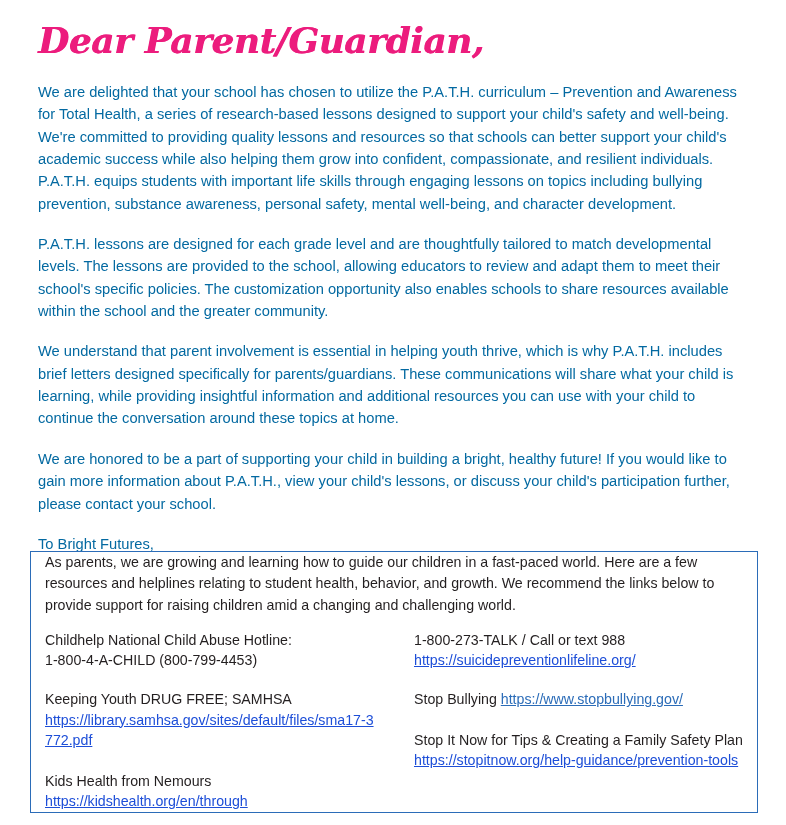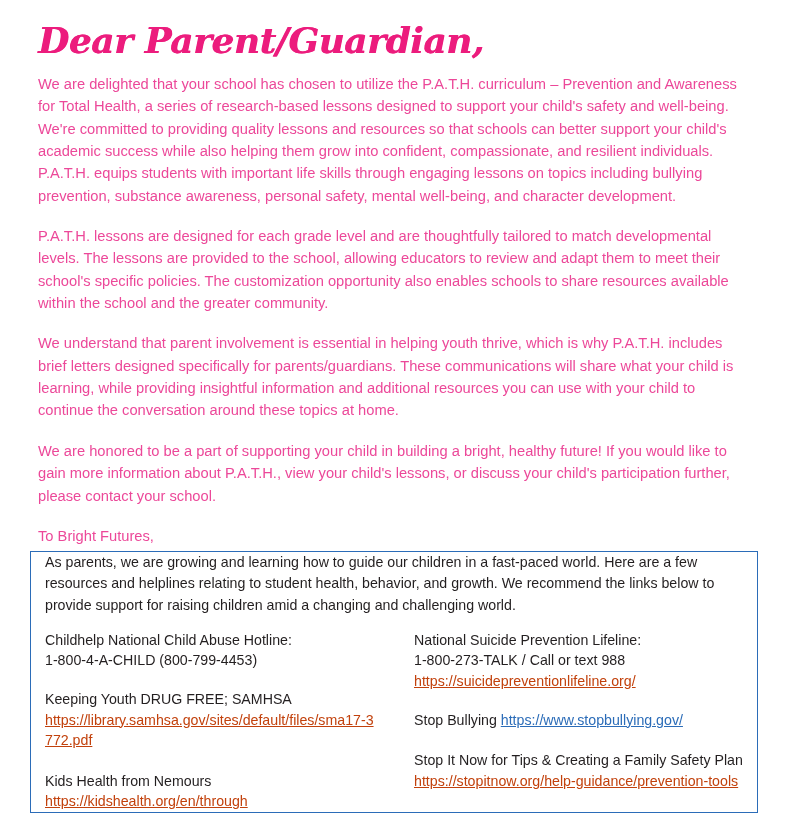--- a/index.html
+++ b/index.html
@@ -33,22 +33,22 @@
     padding: 18px 0 6px 10px;
     line-height: 1.25;
     text-shadow: 0.5px 0 0 #ec1c7d;
   }
   .body-copy {
     padding: 0 10px 0 10px;
   }
   .body-copy p {
     font-size: 14.7px;
     line-height: 1.52;
-    margin: 4px 0 18px 0;
-    color: #ec4899;
+    margin: 12px 0 18px 0;
+    color: #0369a1;
     text-align: left;
   }
   .signoff {
     margin-bottom: 14px !important;
   }
   .resources {
     position: absolute;
     left: 30px;
     right: 28px;
     top: 551px;
@@ -77,21 +77,21 @@
     line-height: 1.45;
     color: #231f20;
   }
   .res-item:last-child {
     margin-bottom: 0;
   }
   .res-title {
     display: block;
   }
   .res-link {
-    color: #c2410c;
+    color: #1d4ed8;
     text-decoration: underline;
     word-break: break-all;
   }
   .inline-link {
     color: #2b6cb8;
     text-decoration: underline;
   }
   .res-gap-1 { margin-bottom: 18px; }
   .res-gap-2 { margin-bottom: 20px; }
 </style>
@@ -131,21 +131,20 @@
         <div class="res-item">
           <span class="res-title">Kids Health from Nemours</span>
           <a class="res-link" href="#">https://kidshealth.org/en/through</a>
         </div>
 
       </div>
 
       <div class="res-col">
 
         <div class="res-item res-gap-1">
-          <span class="res-title">National Suicide Prevention Lifeline:</span>
           <span class="res-detail res-title">1-800-273-TALK / Call or text 988</span>
           <a class="res-link" href="#">https://suicidepreventionlifeline.org/</a>
         </div>
 
         <div class="res-item res-gap-2">
           <span>Stop Bullying </span><a class="inline-link" href="#">https://www.stopbullying.gov/</a>
         </div>
 
         <div class="res-item">
           <span class="res-title">Stop It Now for Tips &amp; Creating a Family Safety Plan</span>

